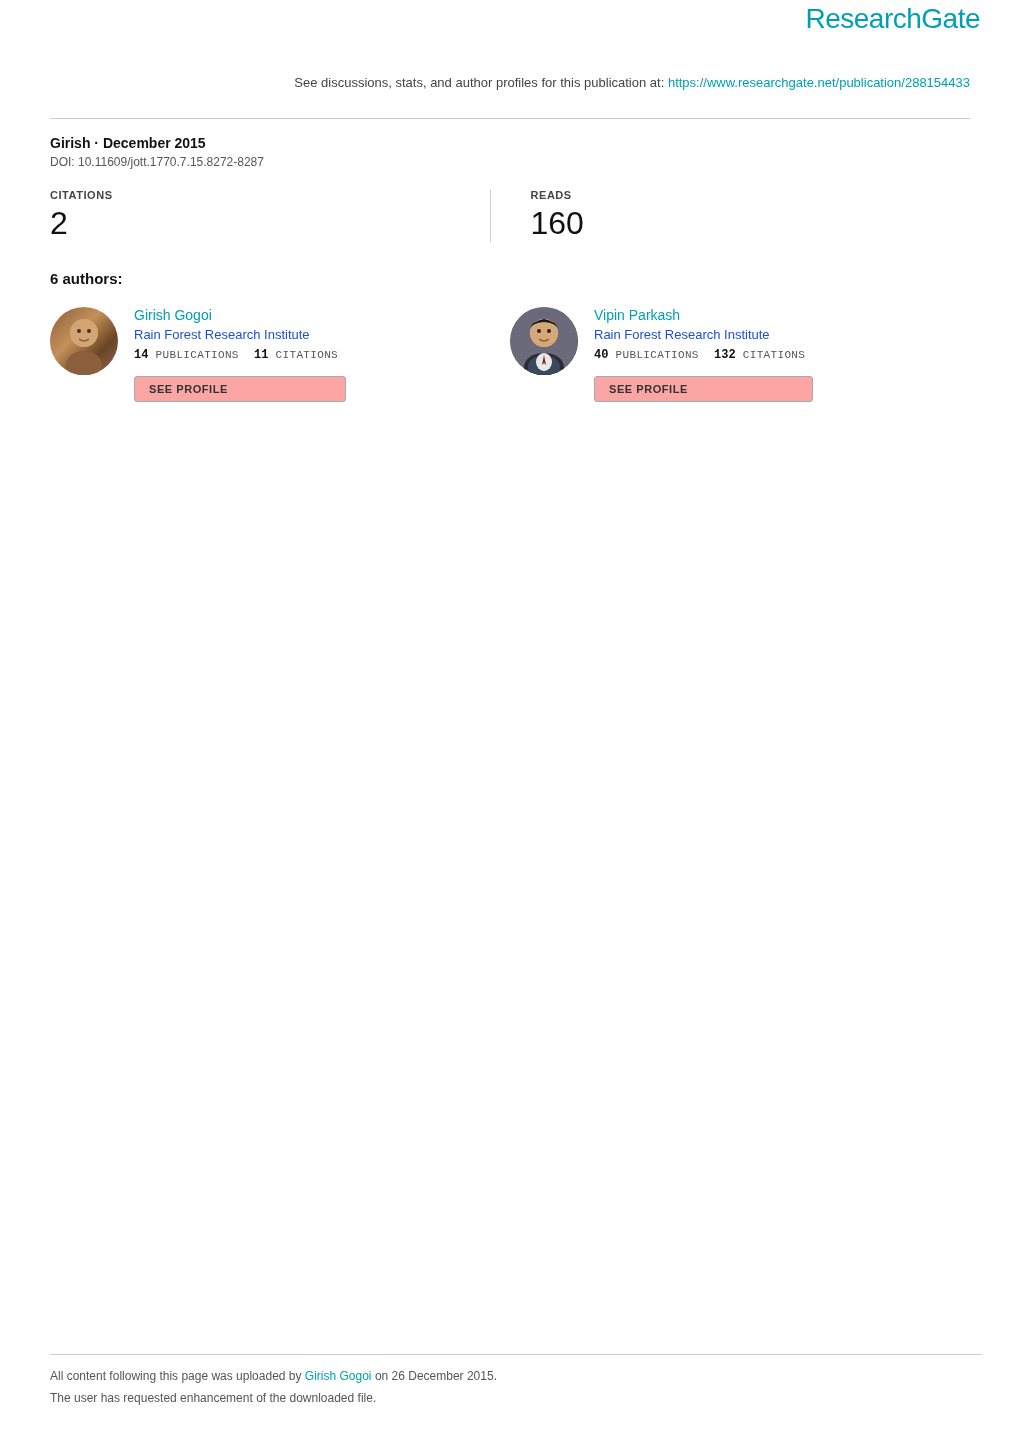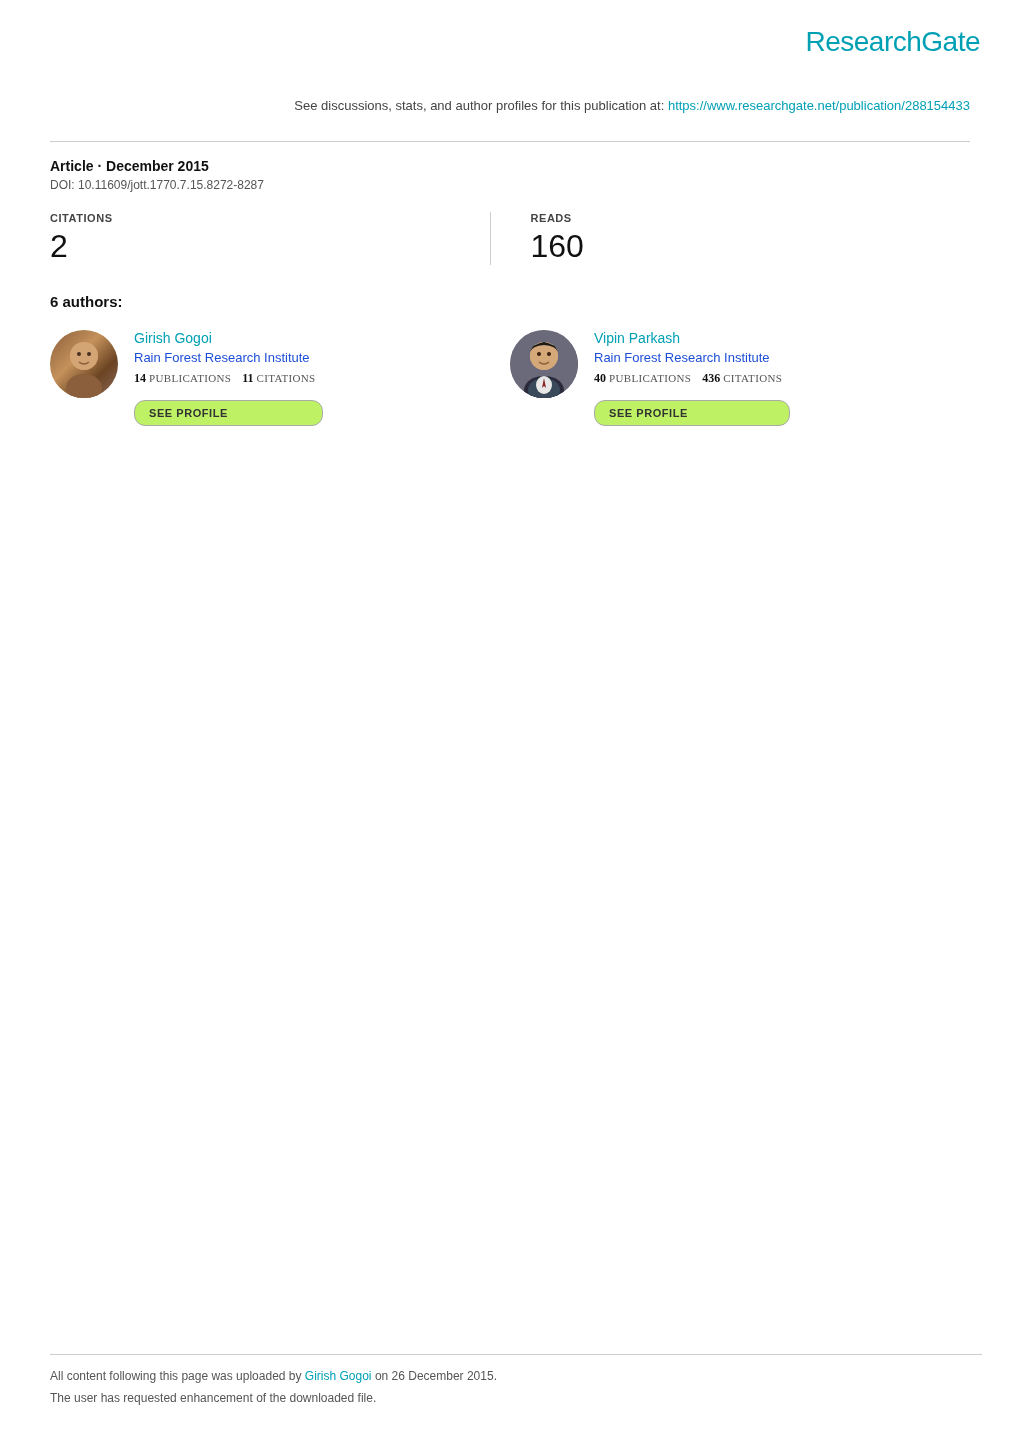--- a/index.html
+++ b/index.html
@@ -22,21 +22,21 @@
       min-height: 1443px;
       background: #ffffff;
       padding: 0;
       position: relative;
     }
 
     
     .header {
       display: flex;
       justify-content: flex-end;
-      padding: 26px 40px 10px 40px;
+      padding: 3px 40px 10px 40px;
       border-bottom: none;
     }
 
     .logo {
       font-size: 28px;
       color: #00a0b4;
       font-family: Arial, sans-serif;
       font-weight: 400;
       letter-spacing: -0.5px;
     }
@@ -191,21 +191,21 @@
       font-weight: 400;
     }
 
     .author-institution {
       font-family: Arial, sans-serif;
       font-size: 13px;
       color: #1d4ed8;
     }
 
     .author-stats {
-      font-family: Liberation Serif, serif;
+      font-family: Liberation Mono, monospace;
       font-size: 12px;
       color: #555;
       margin-top: 2px;
     }
 
     .author-stats span.count {
       font-weight: 700;
       color: #111;
     }
 
@@ -216,29 +216,29 @@
       letter-spacing: 0.03em;
       color: #555;
       margin-right: 8px;
     }
 
     .see-profile-btn {
       display: inline-block;
       margin-top: 10px;
       padding: 6px 14px;
       border: 1px solid #aaaaaa;
-      border-radius: 11px;
+      border-radius: 3px;
       font-family: Arial, sans-serif;
       font-size: 11px;
       font-weight: 700;
       letter-spacing: 0.05em;
       color: #333;
       text-transform: uppercase;
       cursor: pointer;
-      background: #bef264;
+      background: #fca5a5;
       text-decoration: none;
     }
 
     
     .page-footer {
       position: absolute;
       bottom: 30px;
       left: 50px;
       right: 38px;
     }
@@ -280,21 +280,21 @@
 
     <div class="see-discussions">
       <span>See discussions, stats, and author profiles for this publication at:</span>
       <a href="#">https://www.researchgate.net/publication/288154433</a>
     </div>
 
 
     <hr class="divider">
 
     <div class="article-meta">
-      <span>Article</span>
+      <span>Girish</span>
       <span> · </span>
       <span>December 2015</span>
     </div>
 
     <div class="doi-line">DOI: 10.11609/jott.1770.7.15.8272-8287</div>
 
     <div class="stats-row">
       <div class="stat-block">
         <div class="stat-label">CITATIONS</div>
         <div class="stat-value">2</div>
@@ -352,21 +352,21 @@
 
             <path d="M20 22 Q22 14 34 12 Q46 14 48 22 Q46 16 34 15 Q22 16 20 22Z" fill="#1a1a1a"></path>
           </svg>
         </div>
         <div class="author-info">
           <a href="#" class="author-name">Vipin Parkash</a>
           <div class="author-institution">Rain Forest Research Institute</div>
           <div class="author-stats">
             <span class="count">40</span>
             <span class="label-text">PUBLICATIONS</span>
-            <span class="count">436</span>
+            <span class="count">132</span>
             <span class="label-text">CITATIONS</span>
           </div>
           <a href="#" class="see-profile-btn">SEE PROFILE</a>
         </div>
       </div>
 
     </div>
 
   </div>
 

